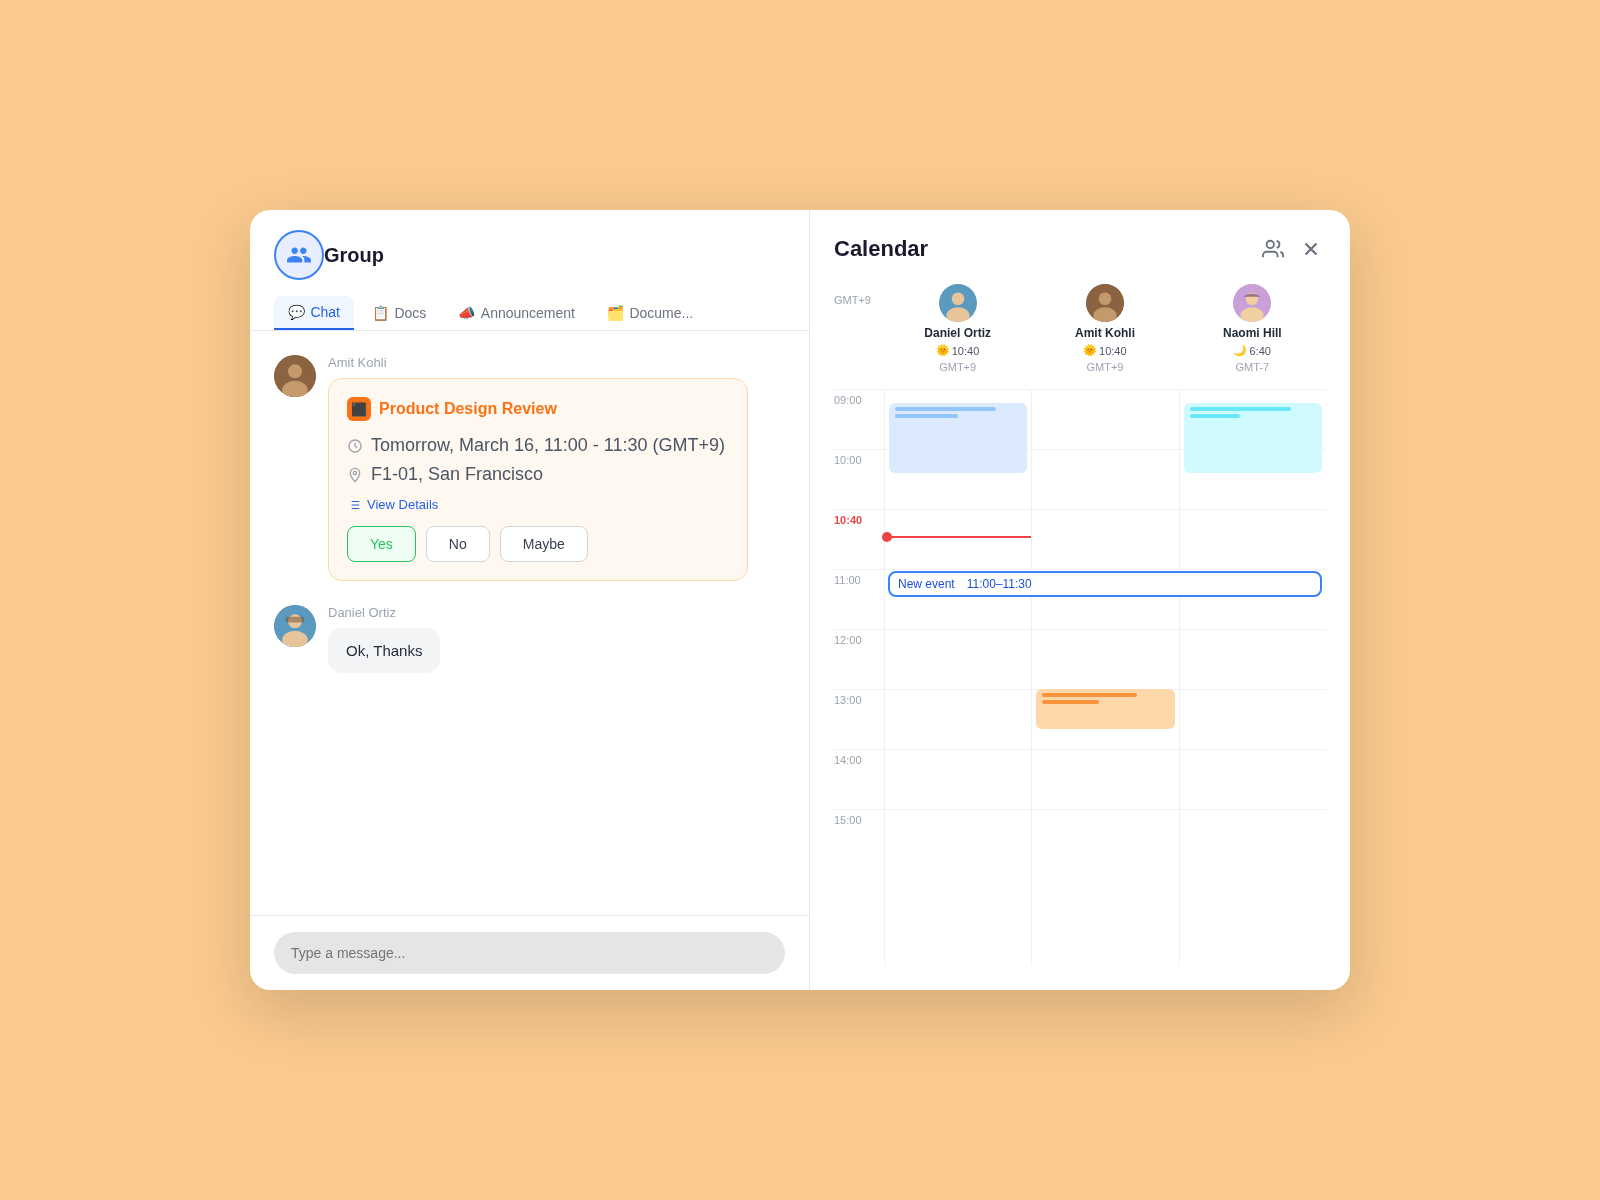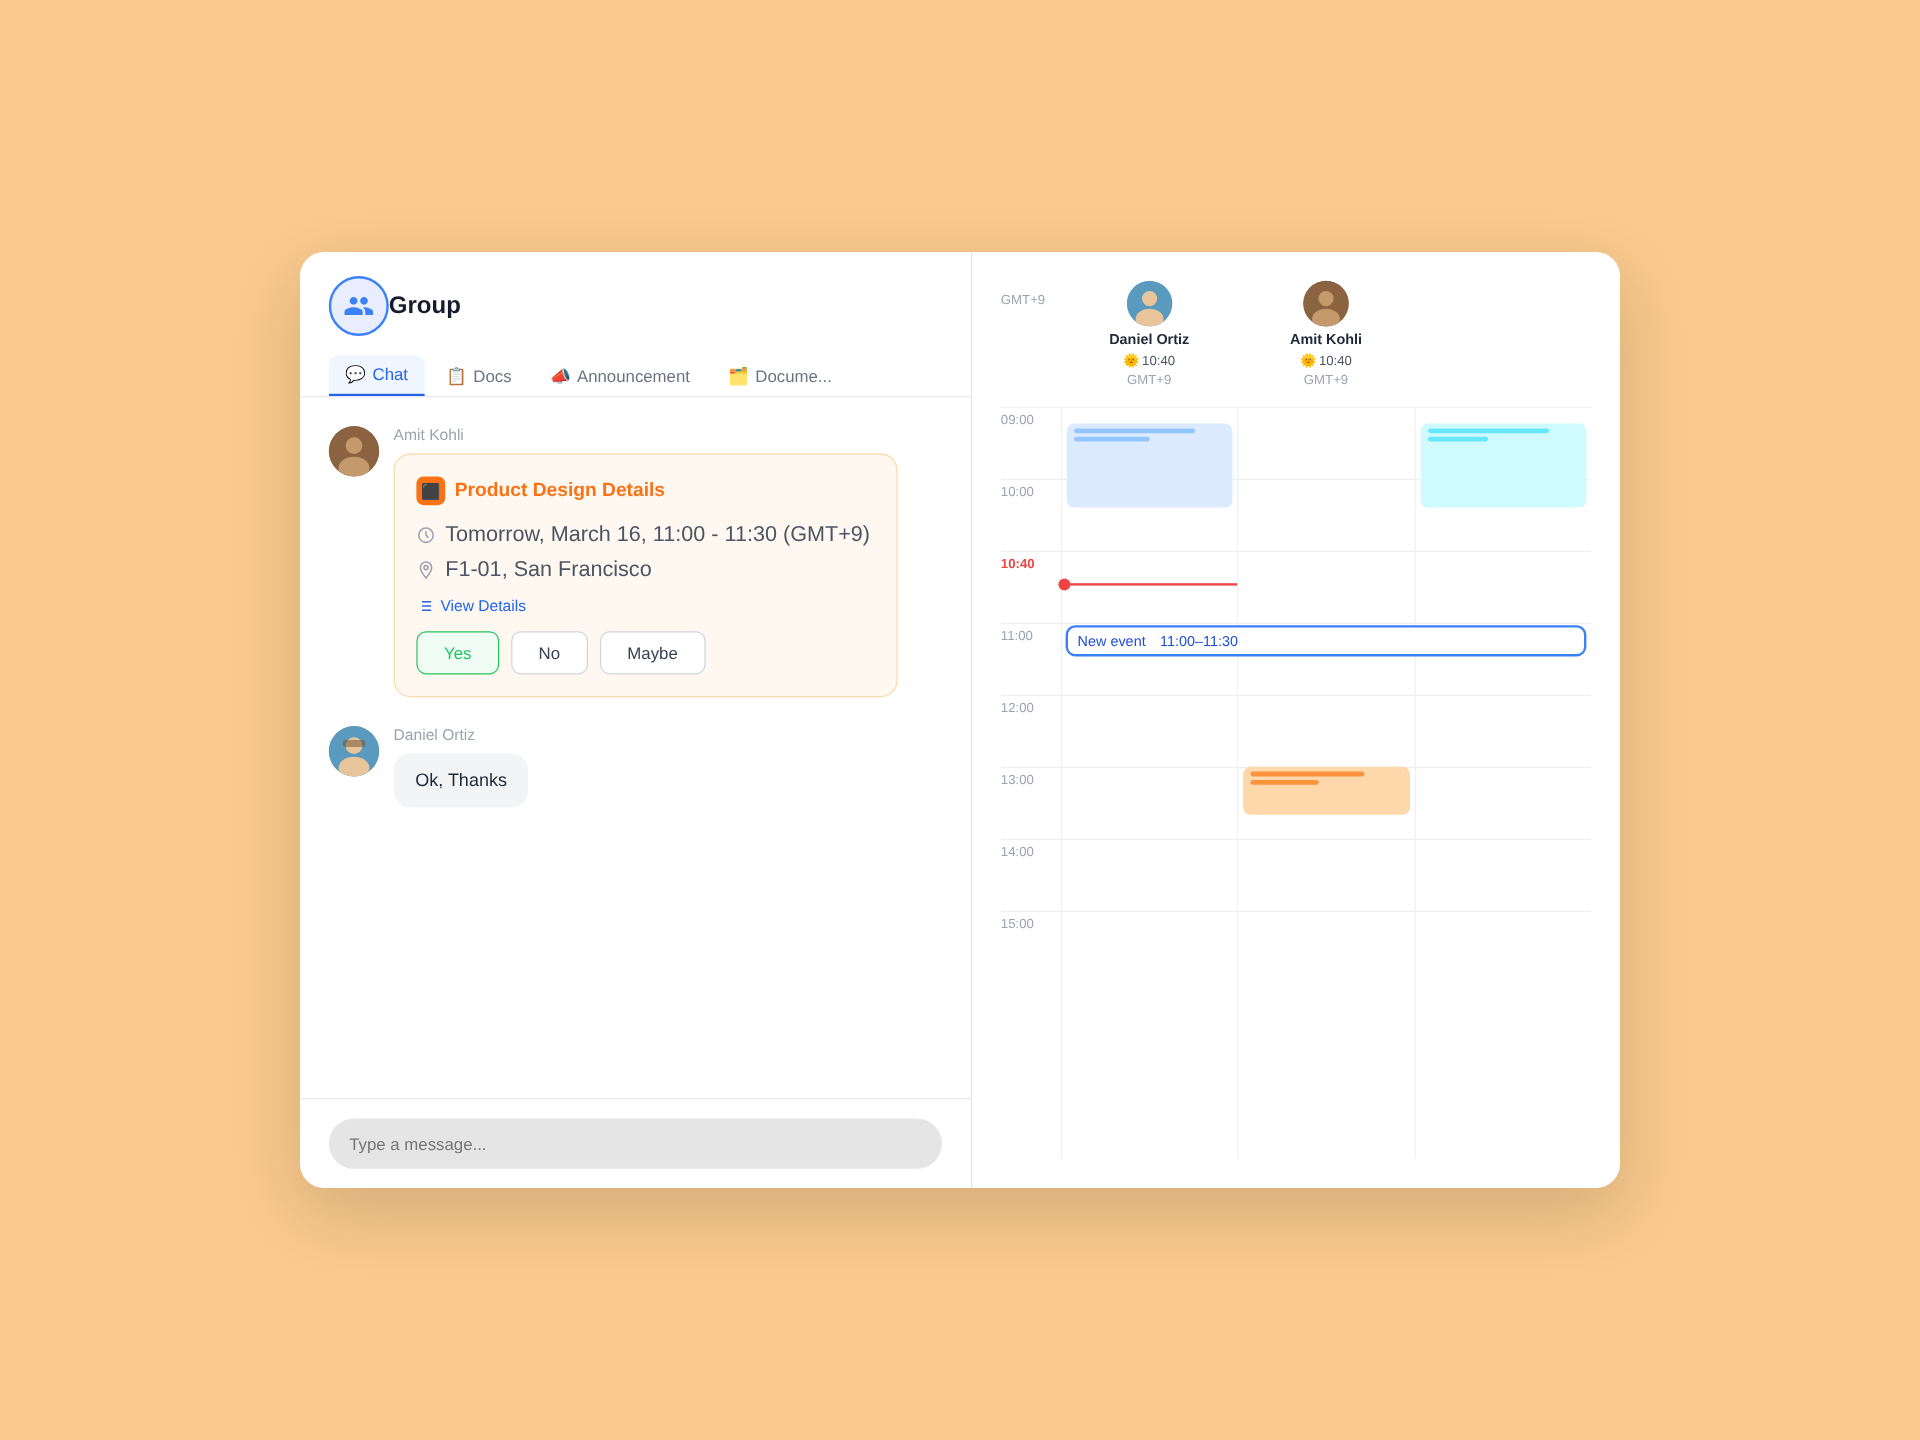--- a/index.html
+++ b/index.html
@@ -419,21 +419,21 @@
             <circle cx="18" cy="18" r="18" fill="#8b6340"></circle>
             <circle cx="18" cy="14" r="6" fill="#c49a6c"></circle>
             <ellipse cx="18" cy="30" rx="11" ry="8" fill="#c49a6c"></ellipse>
           </svg>
         </div>
         <div class="message-content">
           <div class="sender-name">Amit Kohli</div>
           <div class="event-card">
             <div class="event-title-row">
               <div class="event-icon">⬛</div>
-              <span class="event-title">Product Design Details</span>
+              <span class="event-title">Product Design Review</span>
             </div>
             <div class="event-detail">
               <svg viewBox="0 0 24 24" fill="none" stroke="#9ca3af" stroke-width="2">
                 <circle cx="12" cy="12" r="9"></circle>
                   <path d="M12 7v5l3 3"></path>
               </svg>
               <span>Tomorrow, March 16, 11:00 - 11:30 (GMT+9)</span>
             </div>
             <div class="event-detail">
               <svg viewBox="0 0 24 24" fill="none" stroke="#9ca3af" stroke-width="2">
@@ -471,20 +471,36 @@
         </div>
       </div>
     </div>
 
     <div class="message-input-wrap">
       <input type="text" class="message-input" placeholder="Type a message..." style="">
     </div>
   </div>
 
   <div class="right-panel">
+    <div class="calendar-header">
+      <span class="calendar-title">Calendar</span>
+      <div class="calendar-actions">
+        <svg viewBox="0 0 24 24" fill="none" stroke="#6b7280" stroke-width="2" style="cursor:pointer">
+          <path d="M17 21v-2a4 4 0 0 0-4-4H5a4 4 0 0 0-4 4v2"></path>
+            <circle cx="9" cy="7" r="4"></circle>
+            <path d="M23 21v-2a4 4 0 0 0-3-3.87"></path>
+            <path d="M16 3.13a4 4 0 0 1 0 7.75"></path>
+        </svg>
+        <div class="close-btn">
+          <svg viewBox="0 0 24 24" width="20" height="20" fill="none" stroke="#6b7280" stroke-width="2.5">
+            <path d="M18 6L6 18M6 6l12 12"></path>
+          </svg>
+        </div>
+      </div>
+    </div>
 
 
     <div class="people-row">
       <div style="font-size:11px;color:#9ca3af;padding-top:10px">GMT+9</div>
       <div class="person-col">
         <div class="person-avatar pa-daniel">
           <svg viewBox="0 0 36 36" width="38" height="38">
             <circle cx="18" cy="18" r="18" fill="#5b9abf"></circle>
             <circle cx="18" cy="14" r="6" fill="#e8c49a"></circle>
             <ellipse cx="18" cy="30" rx="11" ry="8" fill="#e8c49a"></ellipse>
@@ -504,20 +520,36 @@
             <circle cx="18" cy="14" r="6" fill="#c49a6c"></circle>
             <ellipse cx="18" cy="30" rx="11" ry="8" fill="#c49a6c"></ellipse>
           </svg>
         </div>
         <span class="person-name">Amit Kohli</span>
         <span class="person-time">
           <span>🌞</span>
           <span>10:40</span>
         </span>
         <span class="person-tz">GMT+9</span>
+      </div>
+      <div class="person-col">
+        <div class="person-avatar pa-naomi">
+          <svg viewBox="0 0 36 36" width="38" height="38">
+            <circle cx="18" cy="18" r="18" fill="#c9a0d8"></circle>
+            <circle cx="18" cy="14" r="6" fill="#f0cfa0"></circle>
+            <ellipse cx="18" cy="30" rx="11" ry="8" fill="#f0cfa0"></ellipse>
+            <path d="M10 12 Q18 6 26 12" fill="#5b3a7a" opacity="0.6"></path>
+          </svg>
+        </div>
+        <span class="person-name">Naomi Hill</span>
+        <span class="person-time">
+          <span>🌙</span>
+          <span>6:40</span>
+        </span>
+        <span class="person-tz">GMT-7</span>
       </div>
     </div>
 
     <div style="flex:1;overflow:hidden;position:relative;margin-top:8px">
       <div style="display:grid;grid-template-columns:50px 1fr 1fr 1fr;height:100%;overflow-y:auto">
 
         <div class="time-col-body">
           <div class="time-slot">09:00</div>
           <div class="time-slot">10:00</div>
           <div class="time-slot" style="position:relative">

